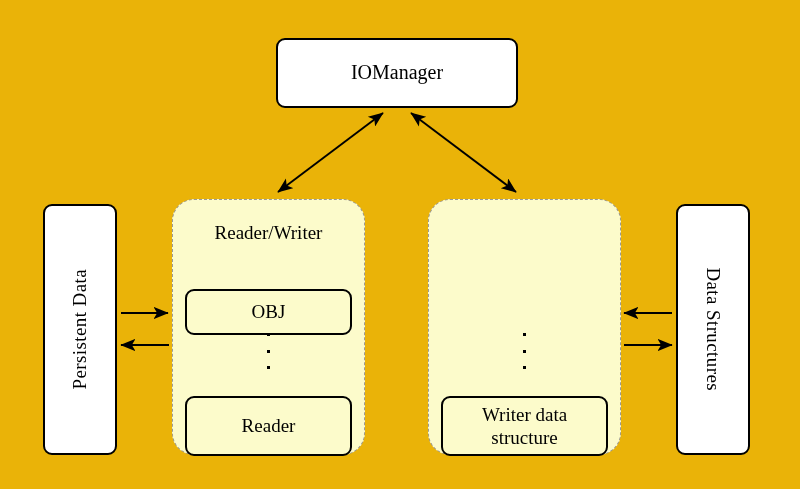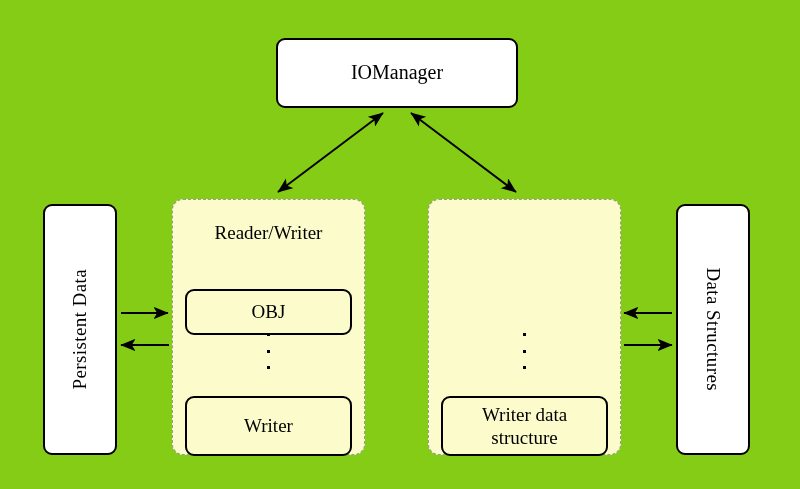--- a/index.html
+++ b/index.html
@@ -4,21 +4,21 @@
 <style>
   html, body {
     margin: 0;
     padding: 0;
     background: #ffffff;
   }
   #stage {
     position: relative;
     width: 800px;
     height: 489px;
-    background: #84cc16;
+    background: #eab308;
     overflow: hidden;
     font-family: "Liberation Serif", "DejaVu Serif", serif;
     color: #000000;
   }
 
   
   .node {
     position: absolute;
     box-sizing: border-box;
     display: flex;
@@ -62,21 +62,21 @@
 
   
   .panel {
     position: absolute;
     box-sizing: border-box;
     top: 199px;
     width: 193px;
     height: 256px;
     background: #fcfbcb;
     border: 1.6px dashed #9a9a9a;
-    border-radius: 11px;
+    border-radius: 22px;
     text-decoration: underline;
   }
   .panel.left  { left: 172px; }
   .panel.right { left: 428px; }
 
   .panel-title {
     position: absolute;
     left: 0;
     right: 0;
     top: 22px;
@@ -194,21 +194,21 @@
     </div>
 
     <div class="vdots">
       <i></i>
         <i></i>
         <i></i>
     </div>
 
     <div class="inner-box bottom">
       <span>
-        <span>Writer</span><br>
+        <span>Reader</span><br>
       </span>
     </div>
   </div>
 
   <div class="panel right">
 
 
     <div class="vdots">
       <i></i>
         <i></i>

